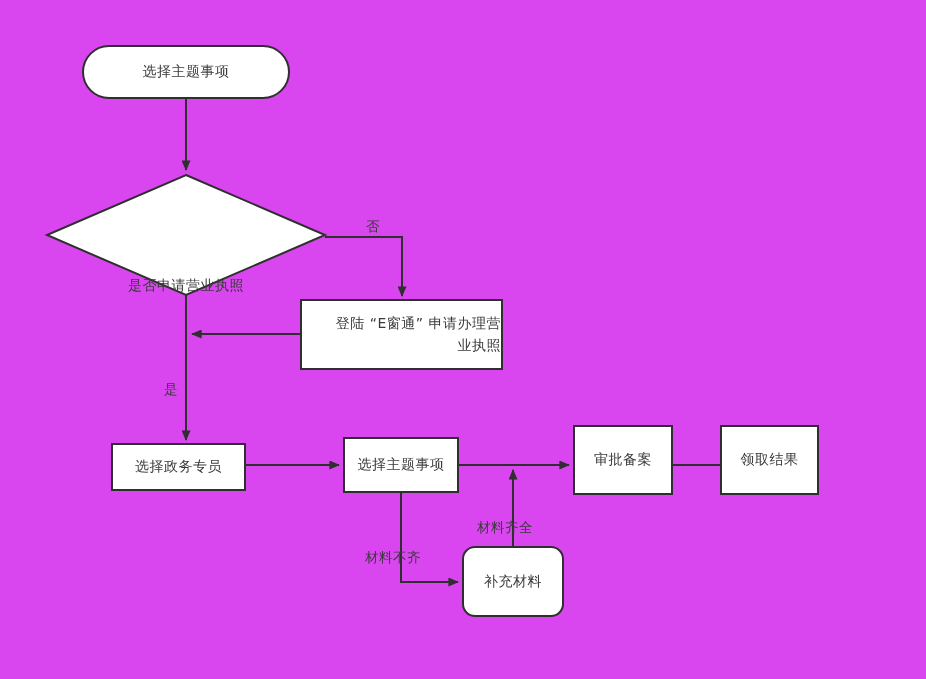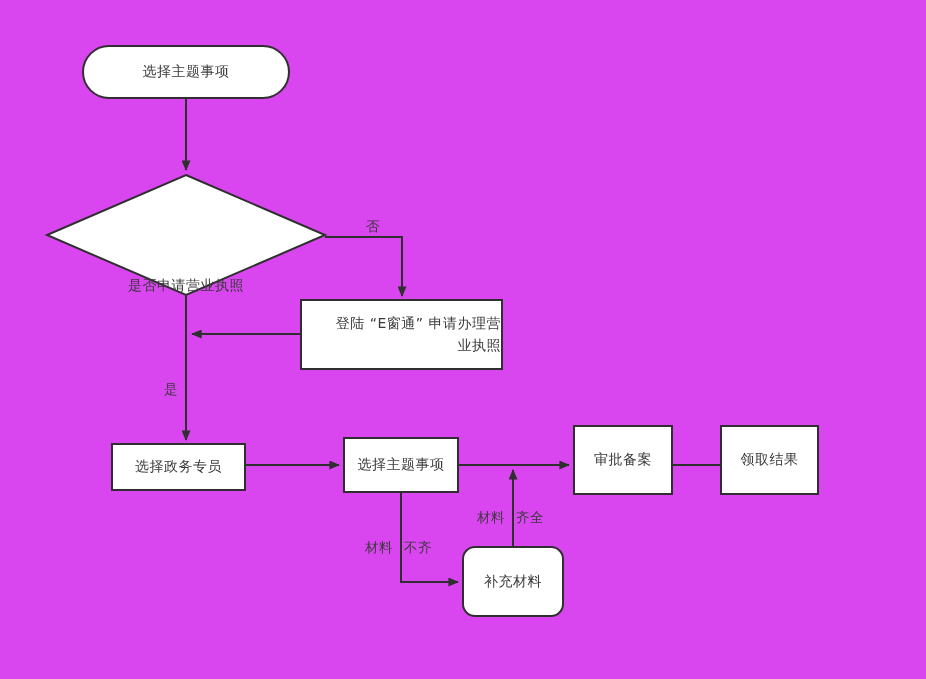--- a/index.html
+++ b/index.html
@@ -56,21 +56,21 @@
   .edge-label {
     position: absolute;
     color: #3a3a3a;
     font-size: 13.5px;
     letter-spacing: 0.5px;
     white-space: nowrap;
     background: transparent;
   }
   .edge-label.split {
     display: flex;
-    gap: 11px;
+    margin-top: 10px;
   }
 </style>
 </head>
 <body>
 
 <div id="canvas">
 
   <svg class="flow" viewBox="0 0 926 679" xmlns="http://www.w3.org/2000/svg">
     <defs>
       <marker id="arrow" markerWidth="11" markerHeight="9" refX="9.6" refY="4.5" orient="auto" markerUnits="userSpaceOnUse">

